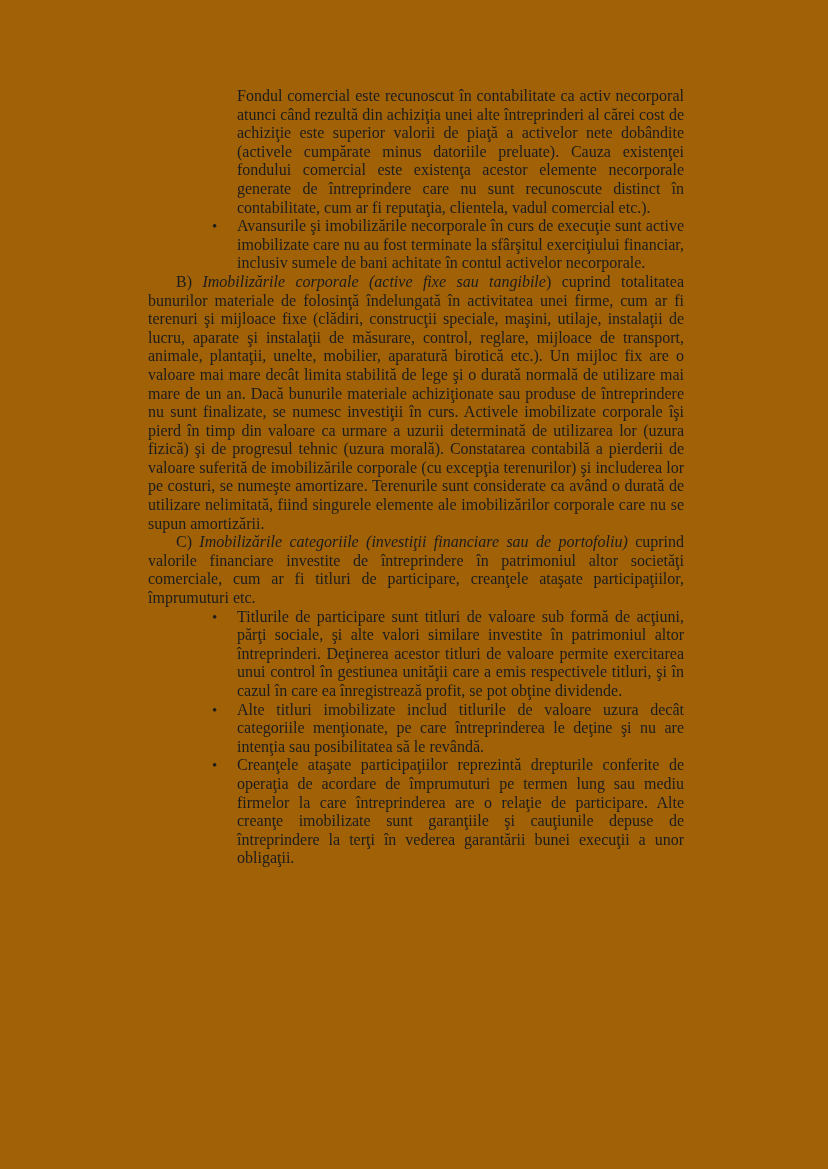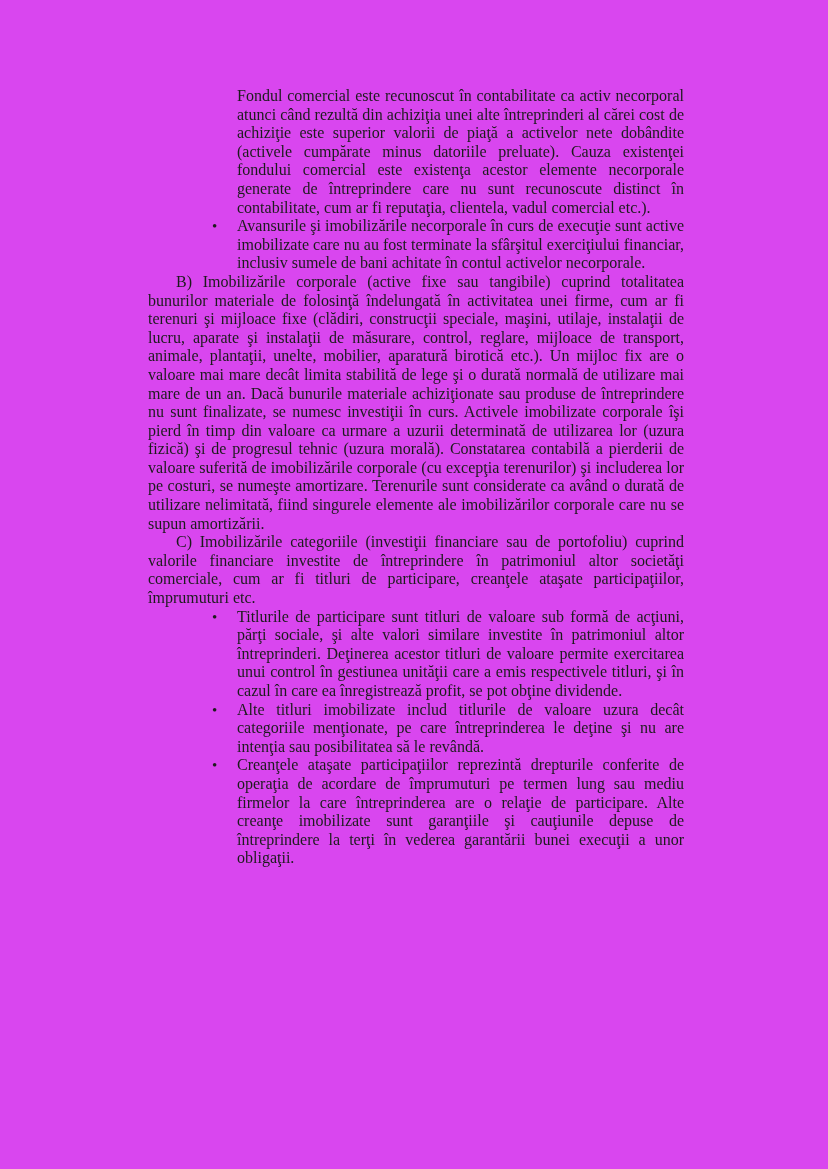--- a/index.html
+++ b/index.html
@@ -2,21 +2,21 @@
 <html><head>
 <meta charset="utf-8">
 <style>
   * { margin: 0; padding: 0; box-sizing: border-box; }
   html, body { background: #ffffff; }
   .page {
     position: relative;
     width: 828px;
     height: 1169px;
     margin: 0 auto;
-    background: #d946ef;
+    background: #a16207;
     overflow: hidden;
   }
   .textblock {
     position: absolute;
     left: 148px;
     top: 87px;
     width: 536px;
     font-family: "Liberation Serif", "DejaVu Serif", serif;
     font-size: 16px;
     line-height: 18.6px;
@@ -27,21 +27,21 @@
   }
   .cont { margin-left: 89px; }
   .bitem { position: relative; margin-left: 89px; }
   .bullet {
     position: absolute;
     left: -25px;
     top: 0;
     font-size: 15px;
   }
   .para { text-indent: 28px; }
-  .ital { }
+  .ital { font-style: italic; }
 </style>
 </head>
 <body>
 
 <div class="page">
   <div class="textblock">
 
     <p class="cont">Fondul comercial este recunoscut în contabilitate ca activ necorporal atunci când rezultă din achiziţia unei alte întreprinderi al cărei cost de achiziţie este superior valorii de piaţă a activelor nete dobândite (activele cumpărate minus datoriile preluate). Cauza existenţei fondului comercial este existenţa acestor elemente necorporale generate de întreprindere care nu sunt recunoscute distinct în contabilitate, cum ar fi reputaţia, clientela, vadul comercial etc.).</p>
 
     <div class="bitem">

